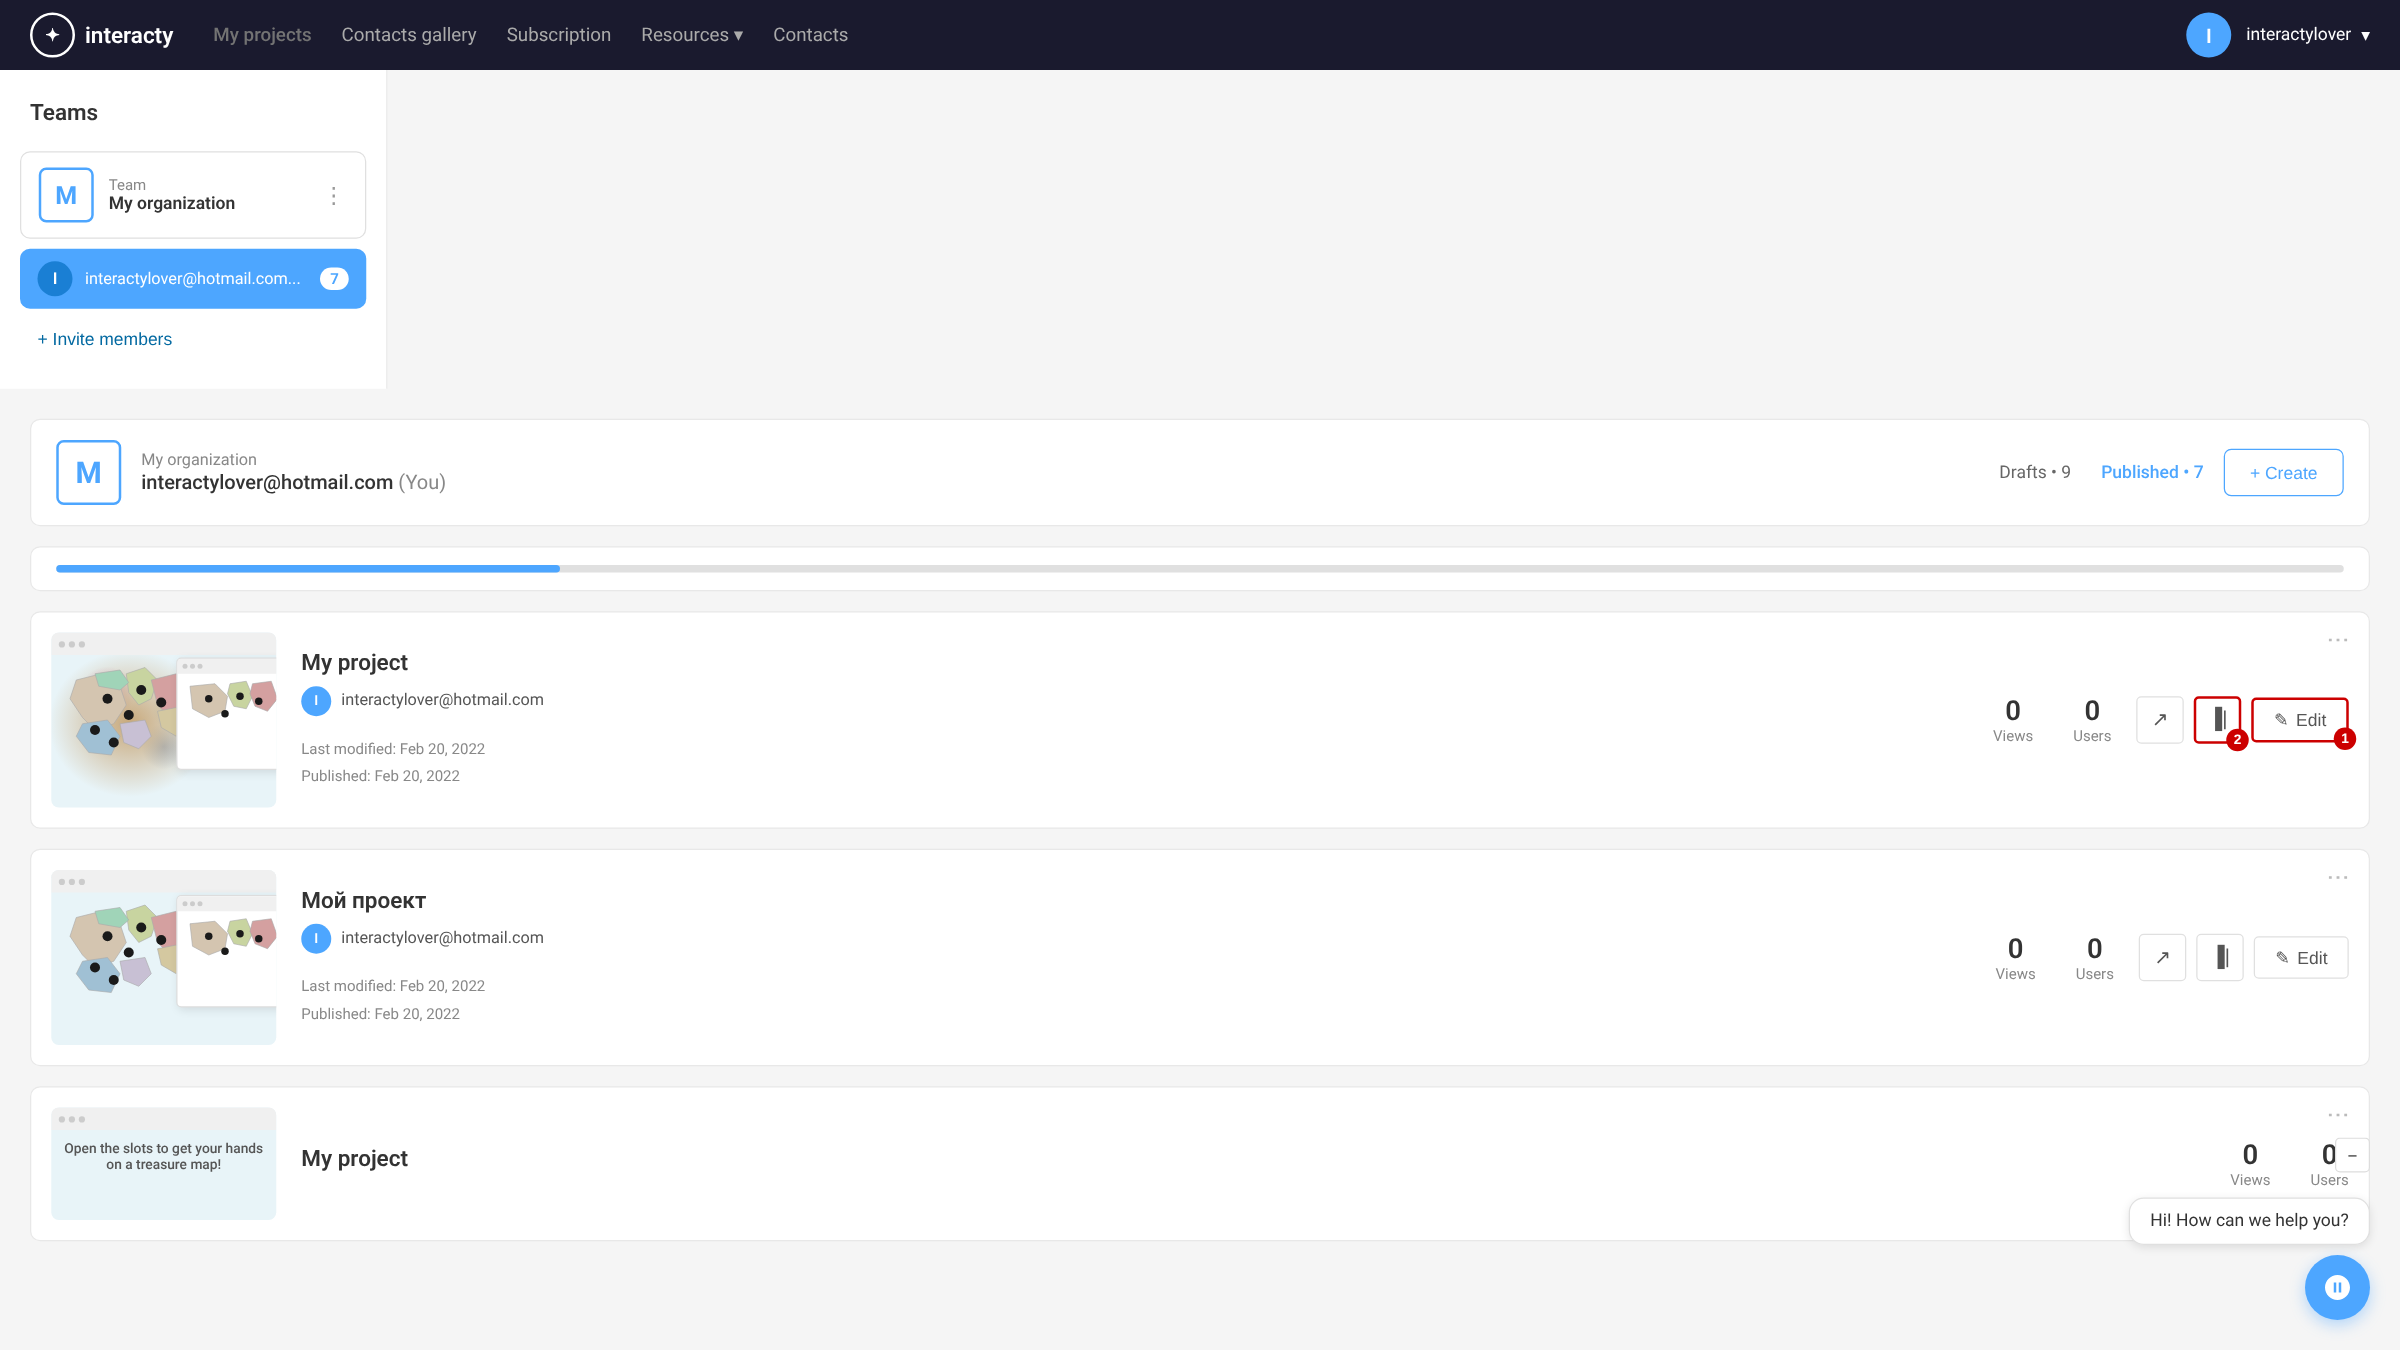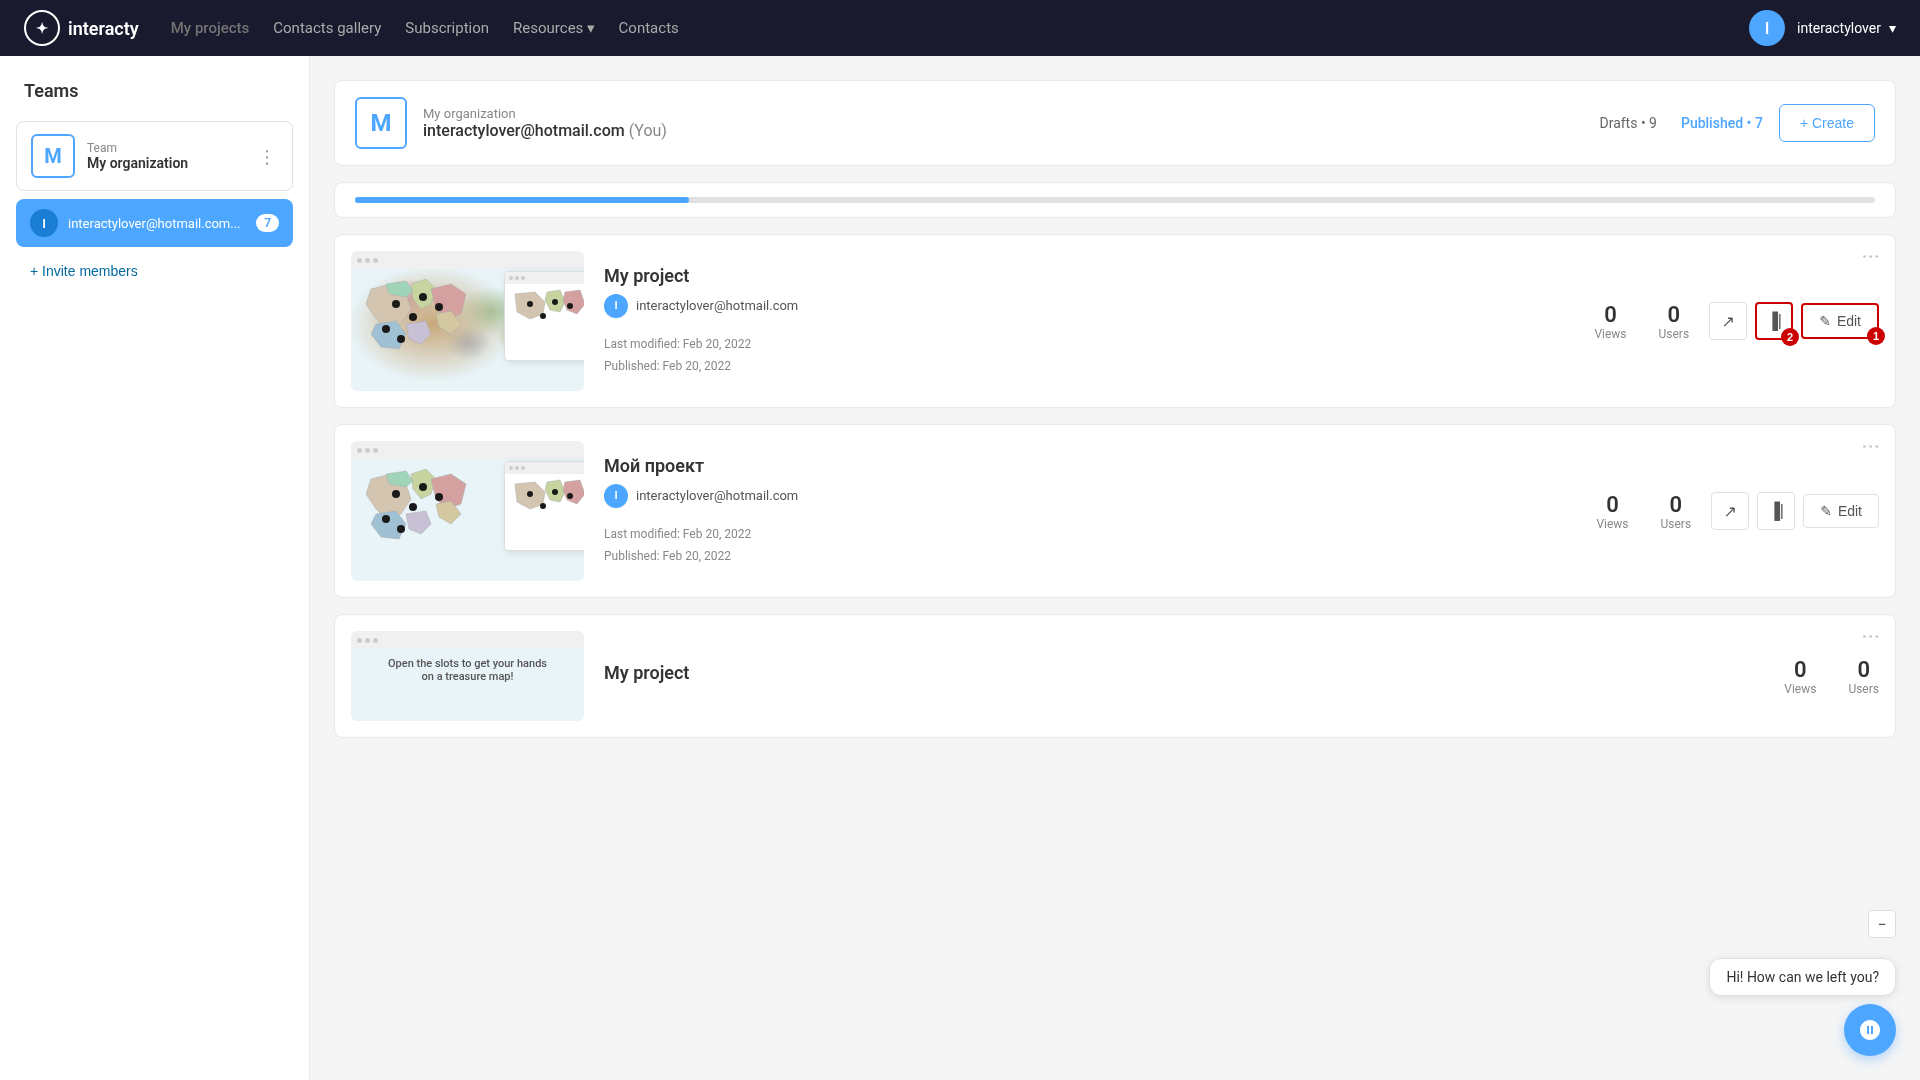--- a/index.html
+++ b/index.html
@@ -40,20 +40,21 @@
       border-radius: 50%; display: flex; align-items: center;
       justify-content: center; color: white; font-weight: 600; font-size: 16px;
     }
     .nav-username { color: white; font-size: 14px; cursor: pointer; display: flex; align-items: center; gap: 8px; }
 
     
     .layout {
       display: flex;
       margin-top: 56px;
       min-height: calc(100vh - 56px);
+      flex-direction: column;
     }
 
     
     .sidebar {
       width: 310px;
       background: white;
       border-right: 1px solid #e8e8e8;
       padding: 24px 16px;
       flex-shrink: 0;
     }
@@ -166,21 +167,21 @@
       border-radius: 8px;
       border: 1px solid #e8e8e8;
       margin-bottom: 16px;
       display: flex;
       align-items: center;
       padding: 16px;
       gap: 20px;
       position: relative;
     }
     .project-thumbnail {
-      width: 233px; height: 140px;
+      width: 180px; height: 140px;
       background: #e8f4f8;
       border-radius: 6px;
       flex-shrink: 0;
       overflow: hidden;
       position: relative;
     }
     
     .map-overlay {
       position: absolute; inset: 0;
       background: 
@@ -556,19 +557,19 @@
       </div>
     </div>
 
   </main>
 </div>
 
 <div class="chat-widget">
   <div style="position:relative;">
     <div class="chat-minimize">−</div>
   </div>
-  <div class="chat-bubble">Hi! How can we left you?</div>
+  <div class="chat-bubble">Hi! How can we help you?</div>
   <div class="chat-btn">
     <svg viewBox="0 0 24 24">
       <path d="M12 2C6.48 2 2 6.48 2 12s4.48 10 10 10 10-4.48 10-10S17.52 2 12 2zm-1 14H9V8h2v8zm4 0h-2V8h2v8z"></path>
     </svg>
   </div>
 </div>
 
 </body></html>

